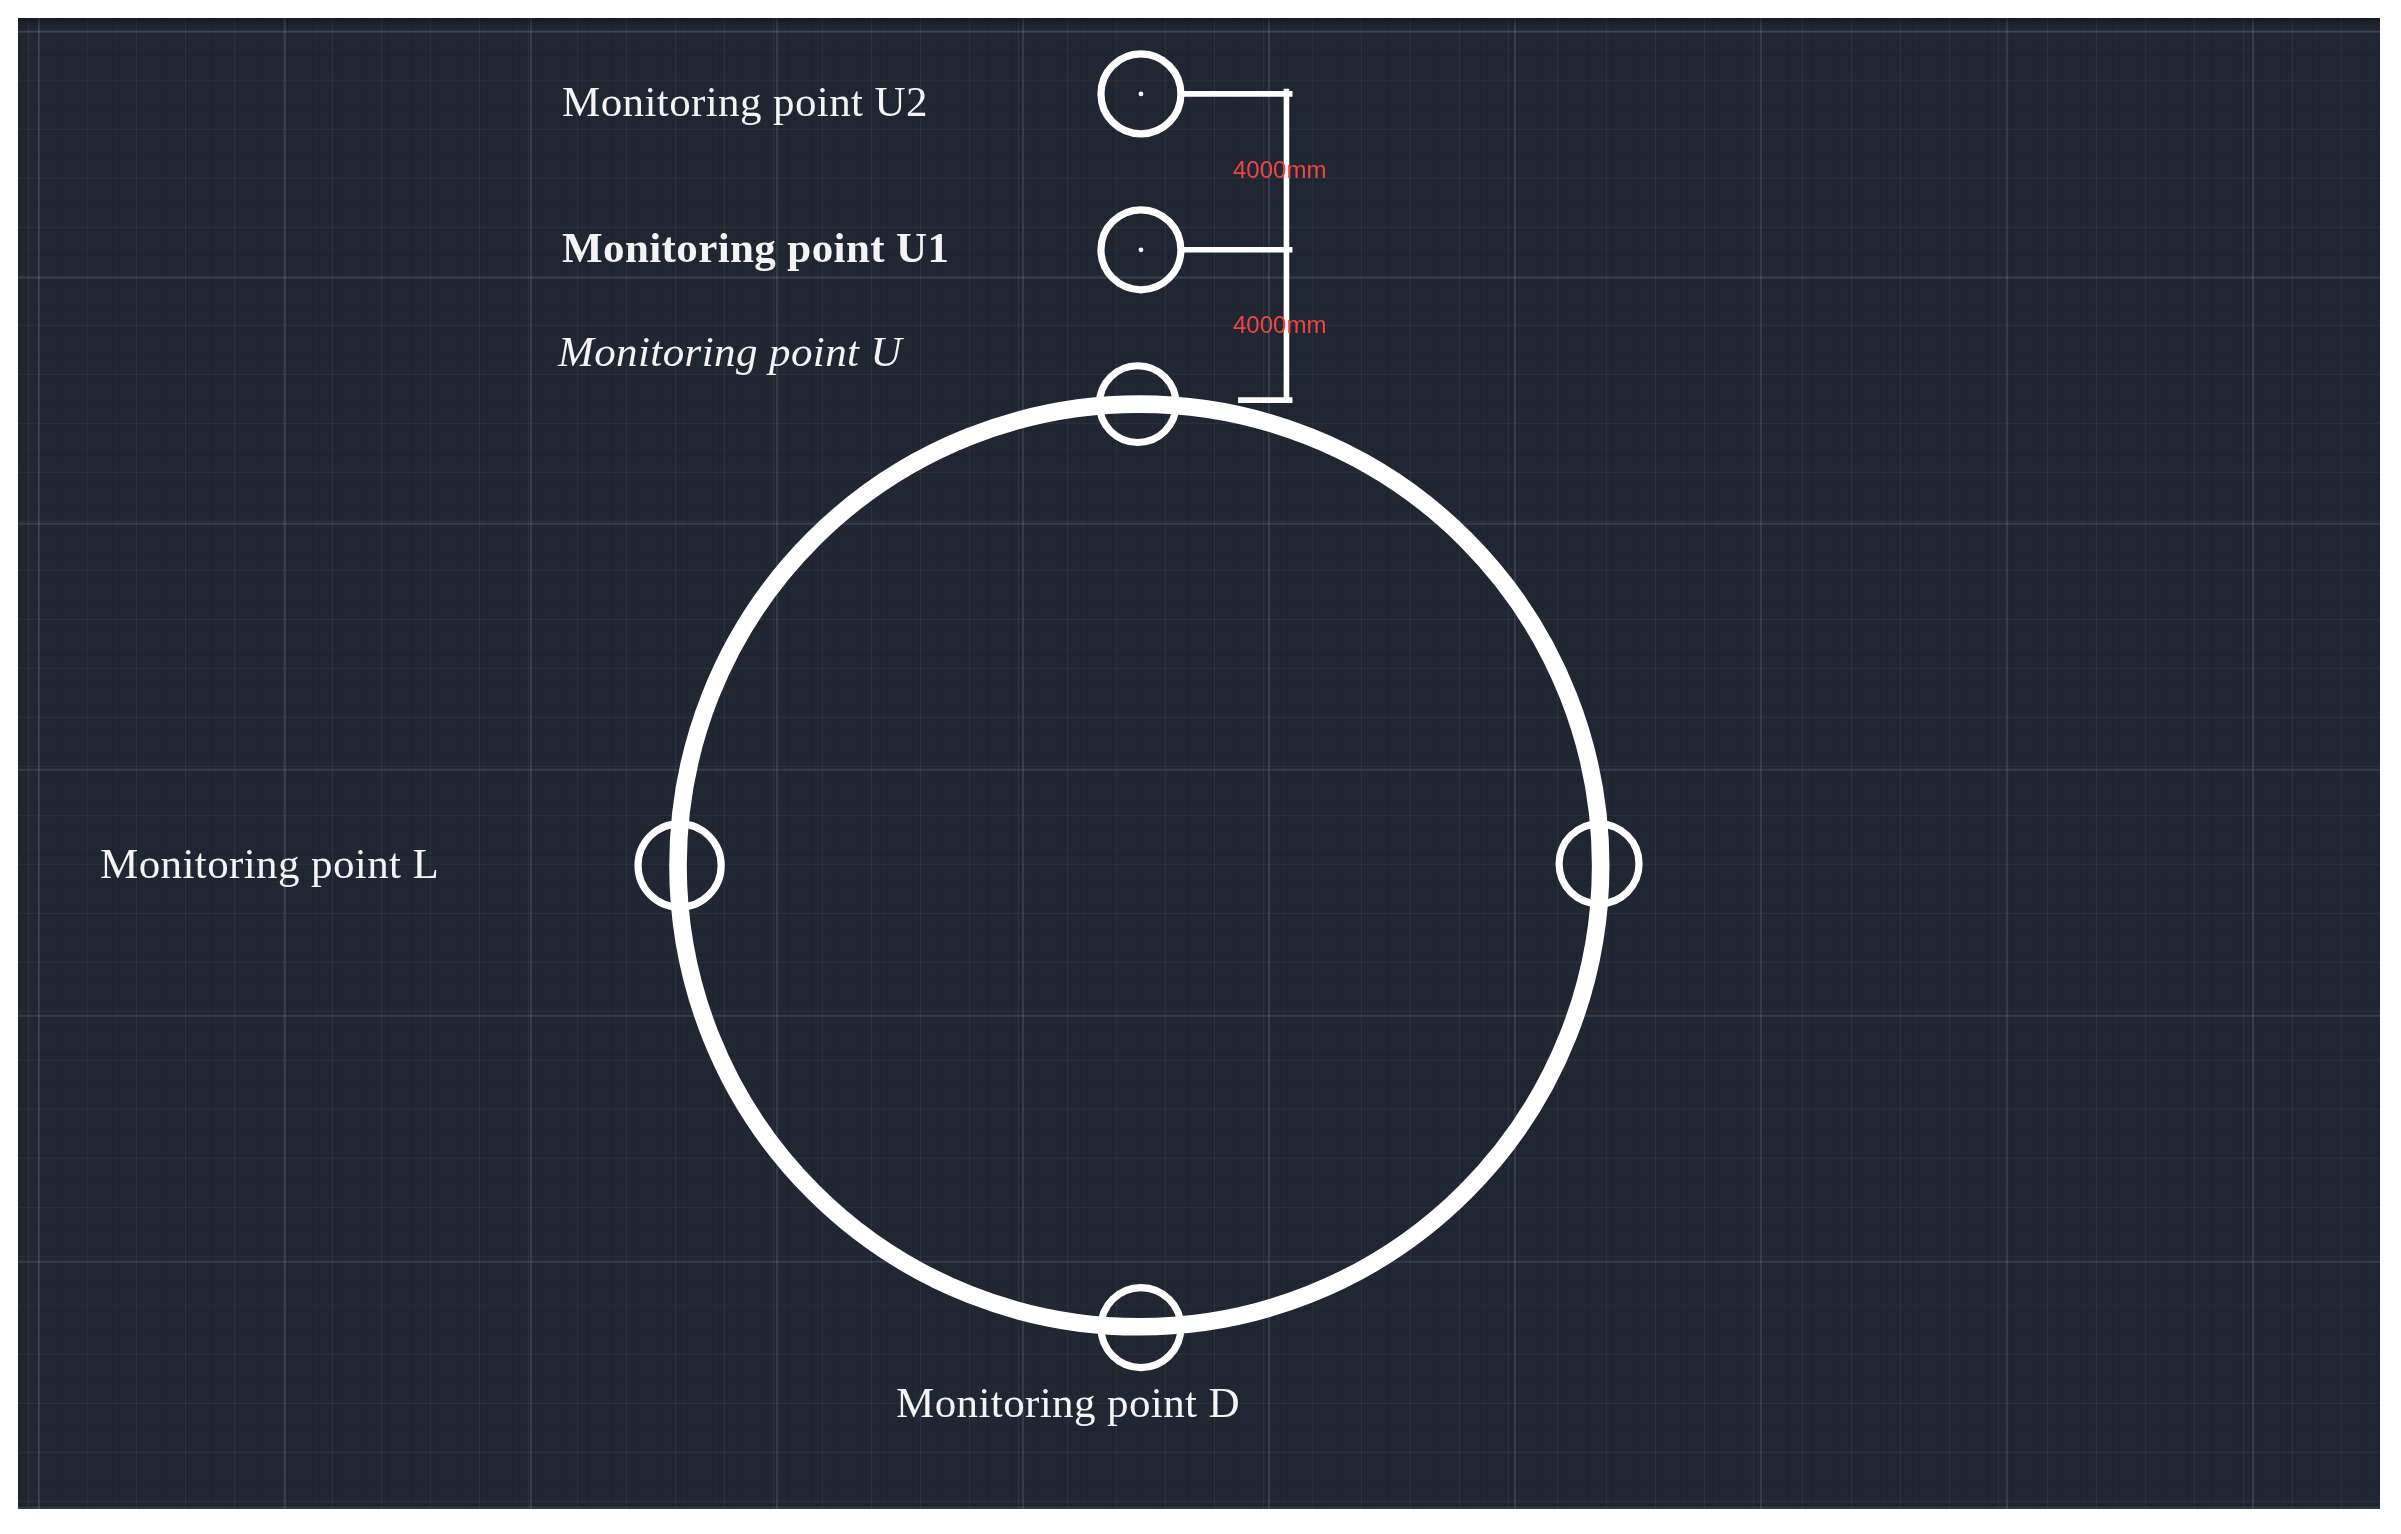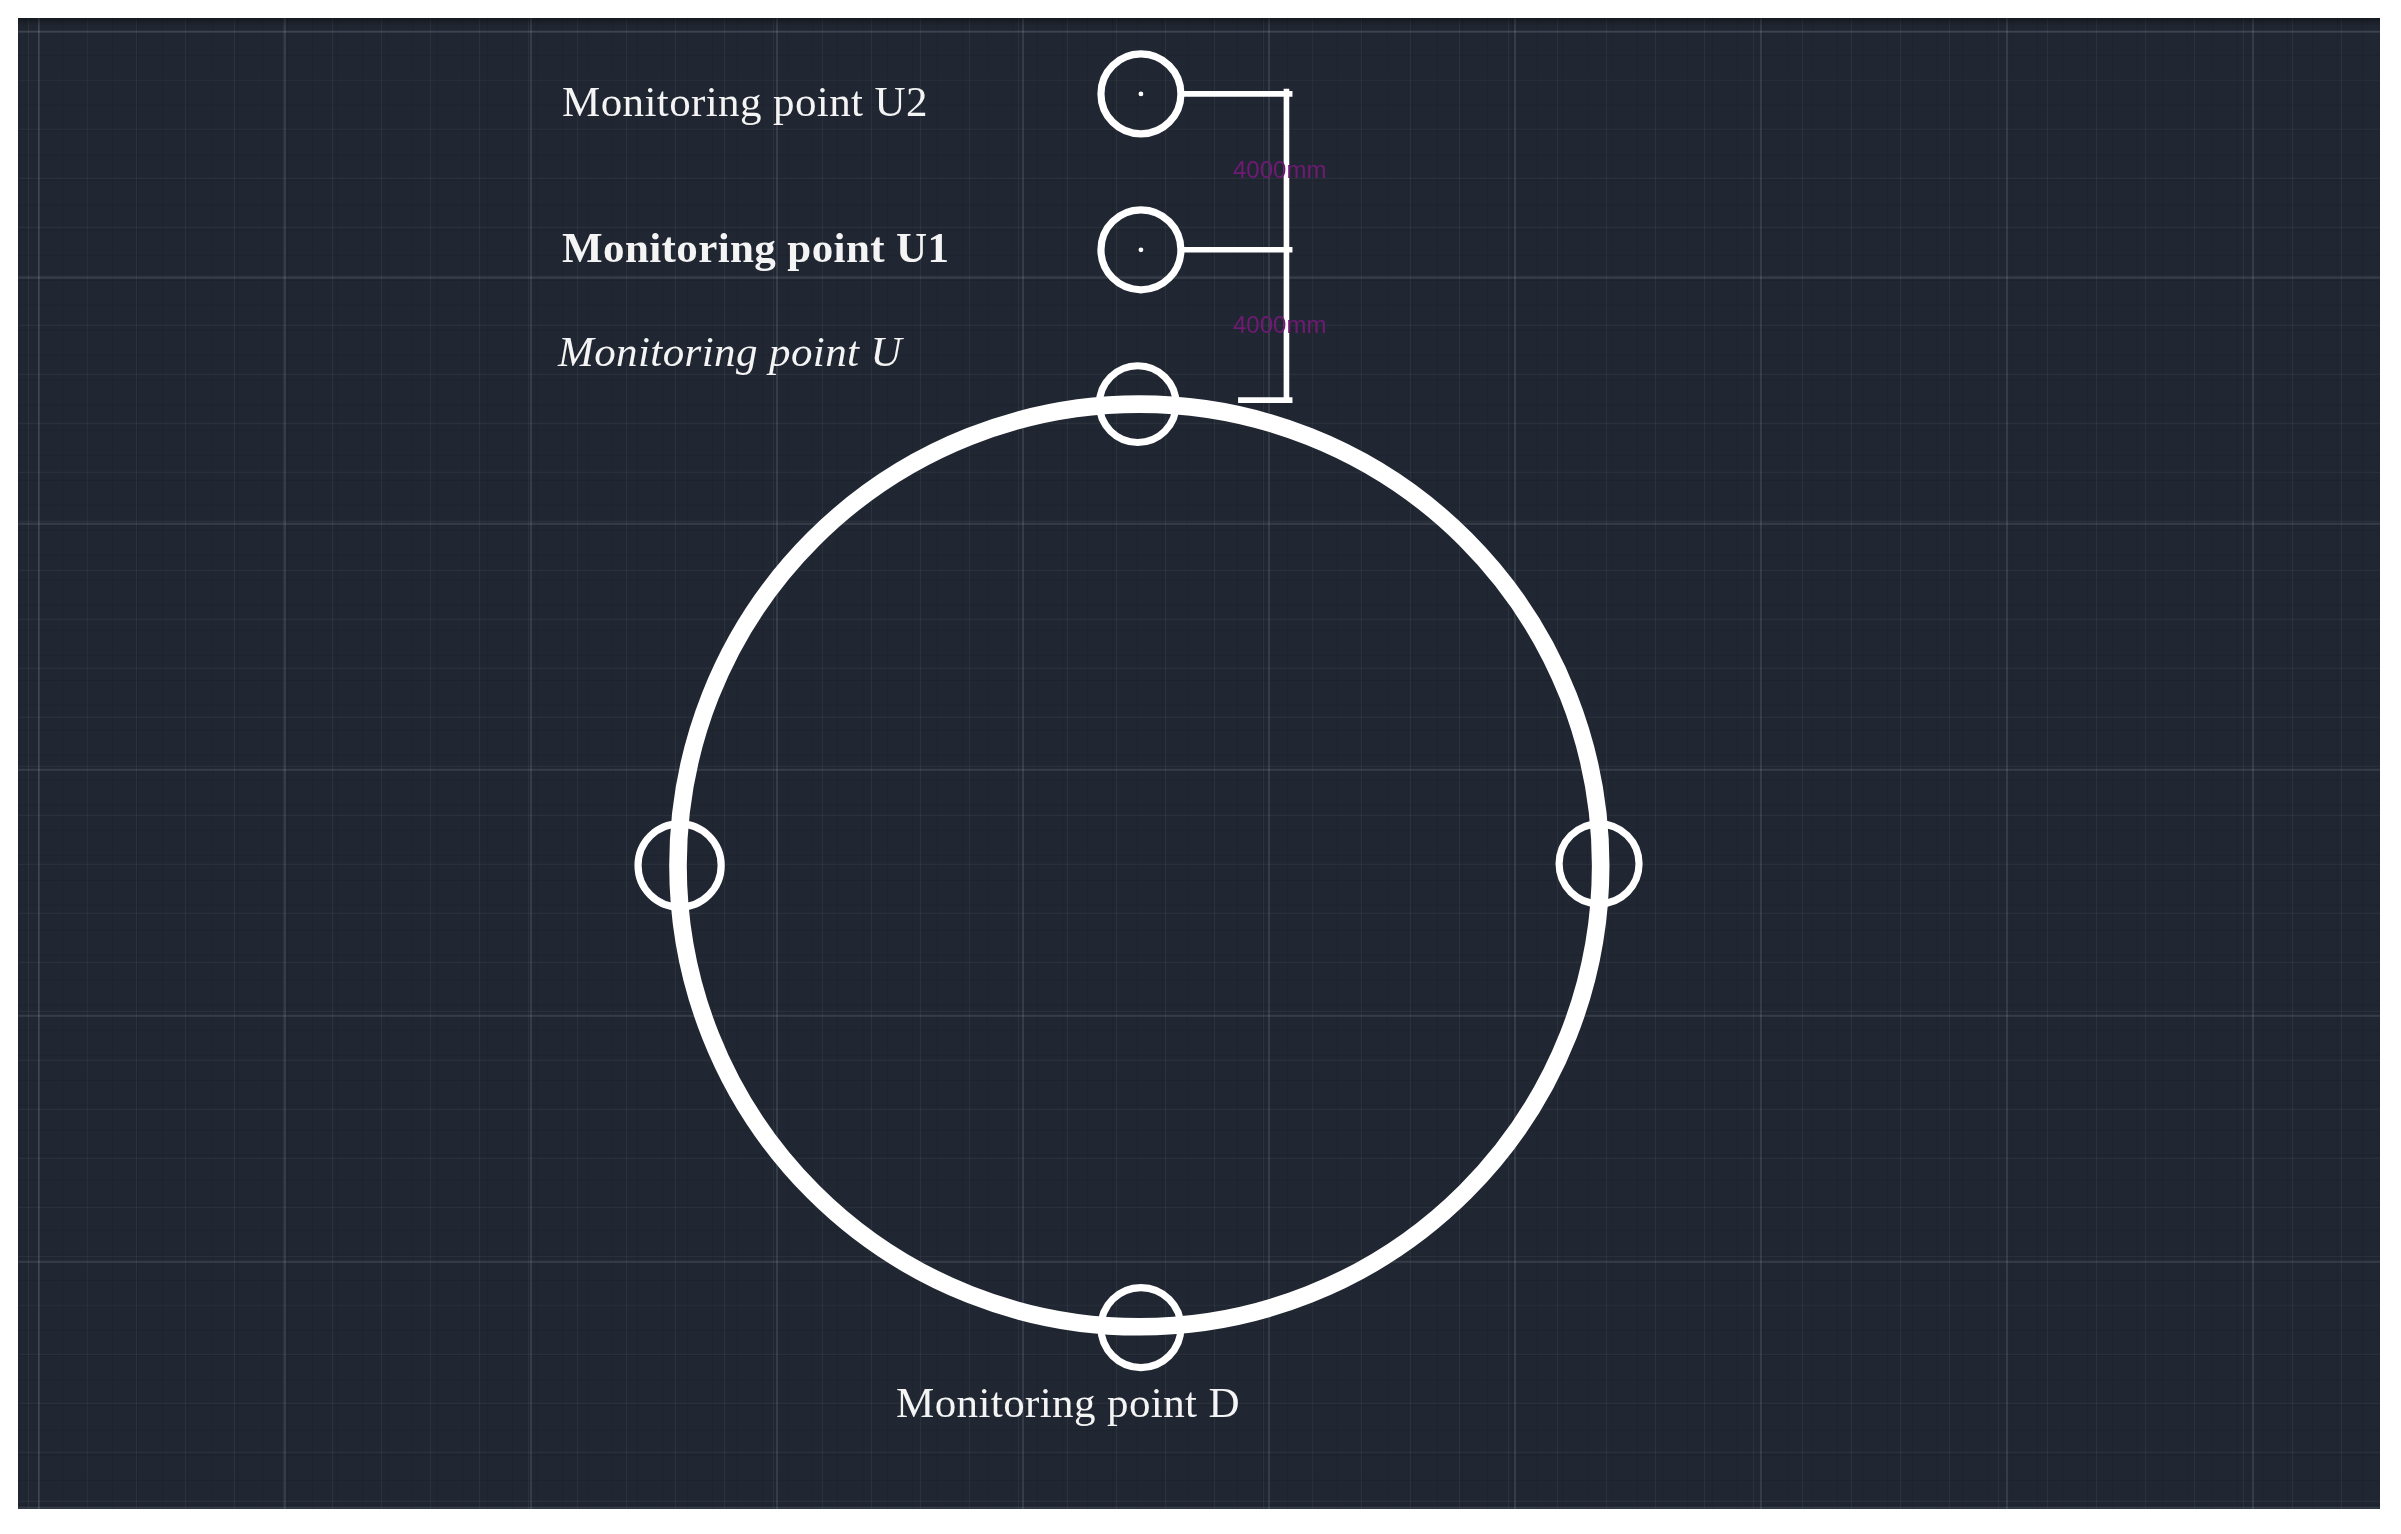--- a/index.html
+++ b/index.html
@@ -36,21 +36,21 @@
     color:#f4f4f4;
     font-family:"Liberation Serif", serif;
     font-size:43px;
     line-height:1;
     white-space:nowrap;
     transform:translateY(-52%);
     letter-spacing:0.4px;
   }
   .dim-label{
     position:absolute;
-    color:#701a75;
+    color:#ef4444;
     font-family:"Liberation Sans", sans-serif;
     font-size:24px;
     line-height:1;
     white-space:nowrap;
     transform:translateY(-50%);
     text-align:center;
   }
 </style>
 </head>
 <body>
@@ -76,19 +76,20 @@
 
     <circle class="point-circle" cx="1423" cy="505" r="48"></circle>
     <circle class="point-circle" cx="850" cy="1082" r="52"></circle>
     <circle class="point-circle" cx="2000" cy="1080" r="50"></circle>
     <circle class="point-circle" cx="1427" cy="1660" r="50"></circle>
   </svg>
 
   <div class="mp-label" style="left: 562px; top: 102px;">Monitoring point U2</div>
   <div class="mp-label" style="left: 562px; top: 248px; font-weight: bold;">Monitoring point U1</div>
   <div class="mp-label" style="left: 558px; top: 352px; font-style: italic;">Monitoring point U</div>
+  <div class="mp-label" style="left: 100px; top: 864px;">Monitoring point L</div>
   <div class="mp-label" style="left: 896px; top: 1403px; font-family: Liberation Serif, serif;">Monitoring point D</div>
 
   <div class="dim-label" style="left: 1233px; top: 170px;">4000mm</div>
   <div class="dim-label" style="left: 1233px; top: 325px;">4000mm</div>
 
 </div>
 
 
 </body></html>

